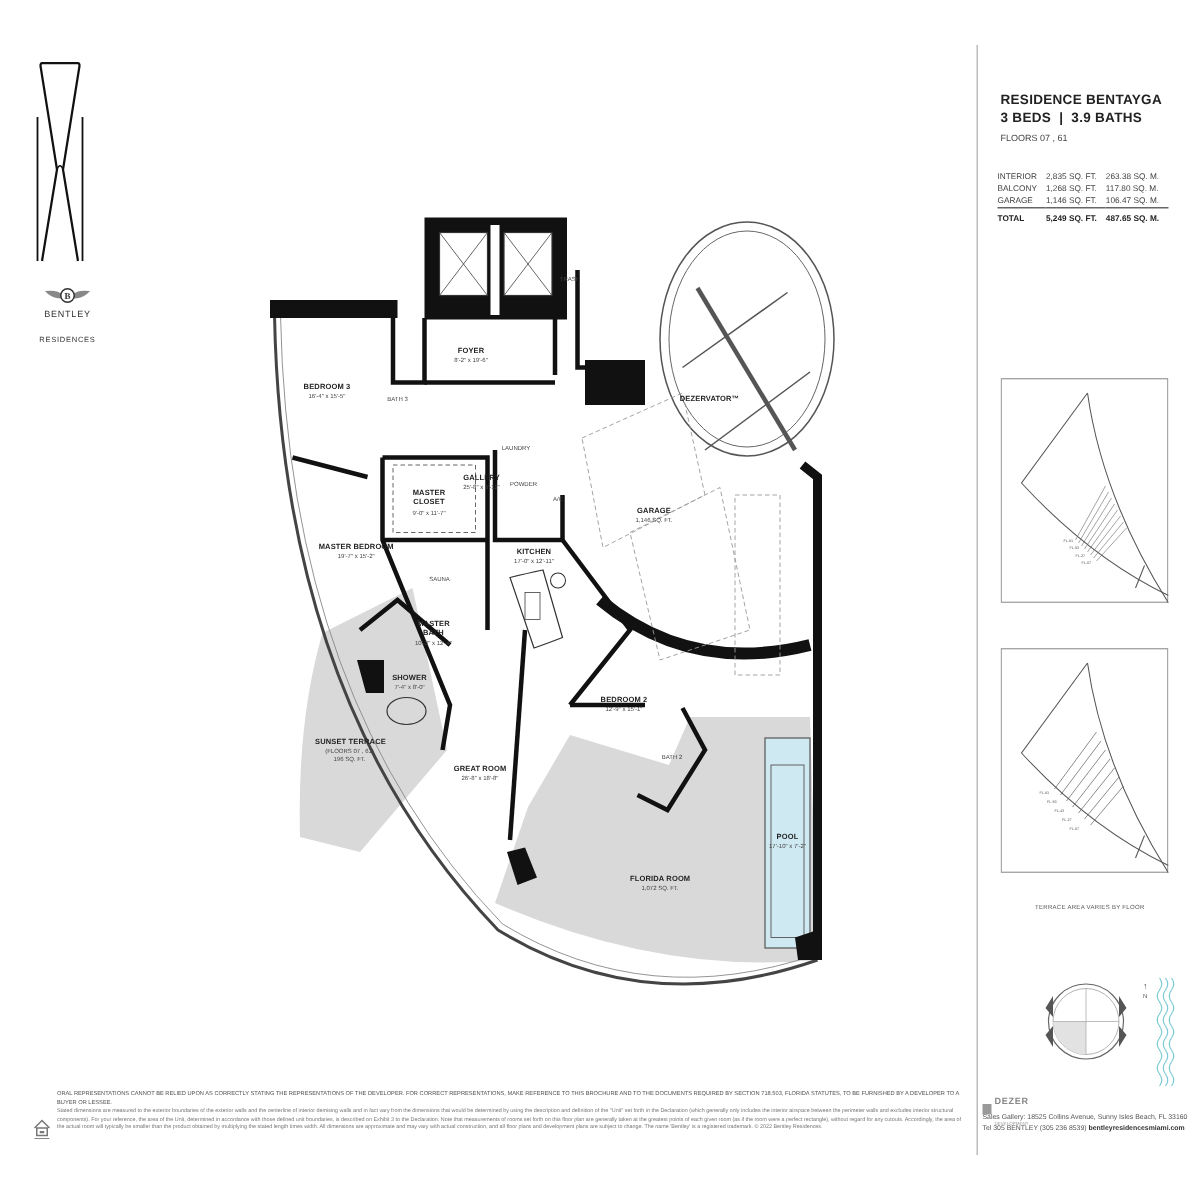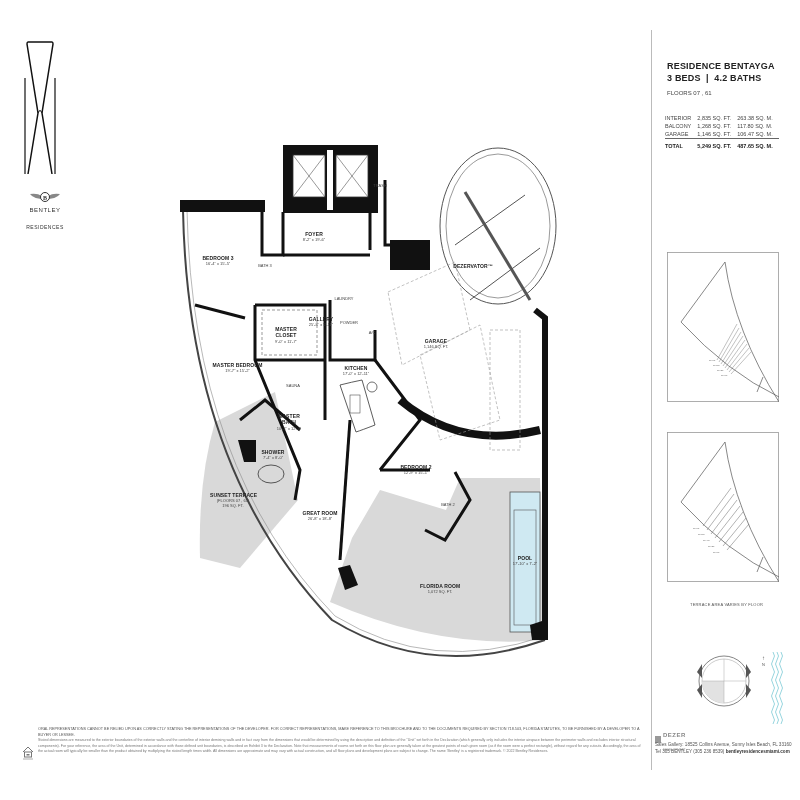--- a/index.html
+++ b/index.html
@@ -189,21 +189,21 @@
     <div class="dim">1,072 SQ. FT.</div>
   </div>
 <div class="abs room" style="left:510px;top:555px;width:30px;">
     <div class="nm">POOL</div>
     <div class="dim">17'-10" x 7'-2"</div>
   </div>
 
 <div class="divider-v"></div>
 
 <div class="abs title1" style="left:667px;top:61px;">RESIDENCE BENTAYGA</div>
-<div class="abs title1" style="left:667px;top:73px;white-space:pre;">3 BEDS  |  4.2 BATHS</div>
+<div class="abs title1" style="left:667px;top:73px;white-space:pre;">3 BEDS  |  3.9 BATHS</div>
 <div class="abs floors" style="left:667px;top:90px;">FLOORS 07 , 61</div>
 
 <table class="abs stats" style="left:665px;top:114px;">
   <tbody>
       <tr>
     <td>INTERIOR</td>
         <td>2,835 SQ. FT.</td>
         <td>263.38 SQ. M.</td>
   </tr>
   <tr>

